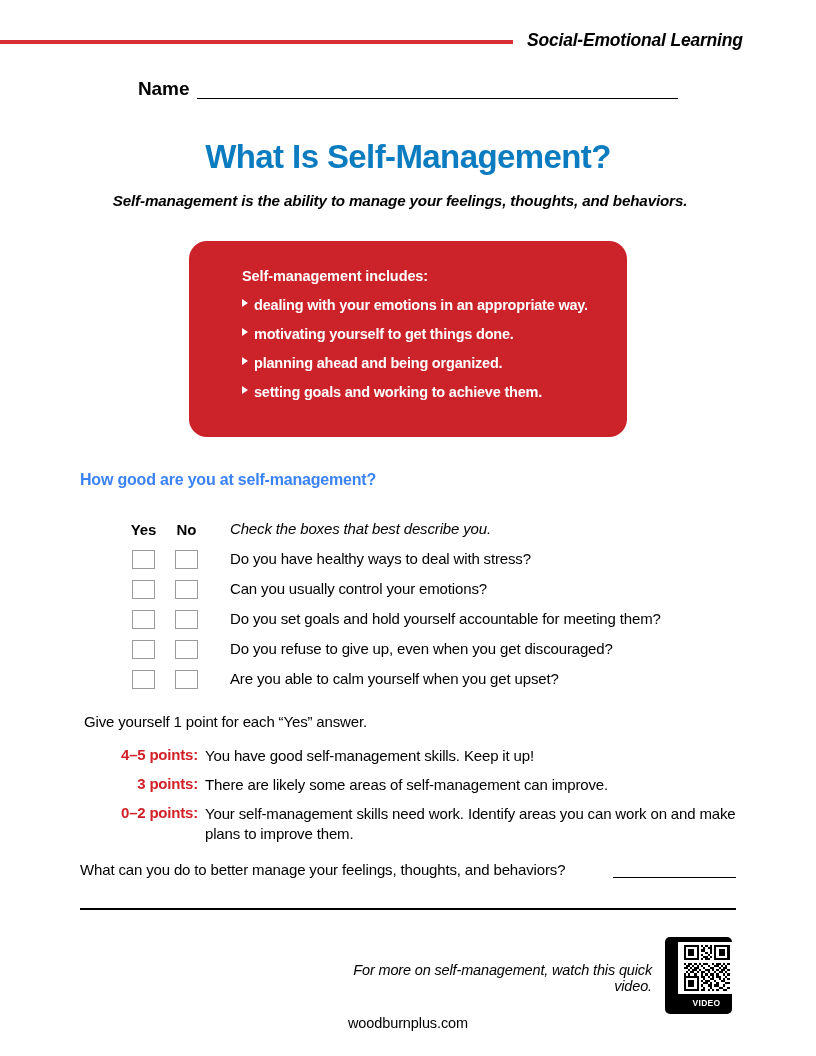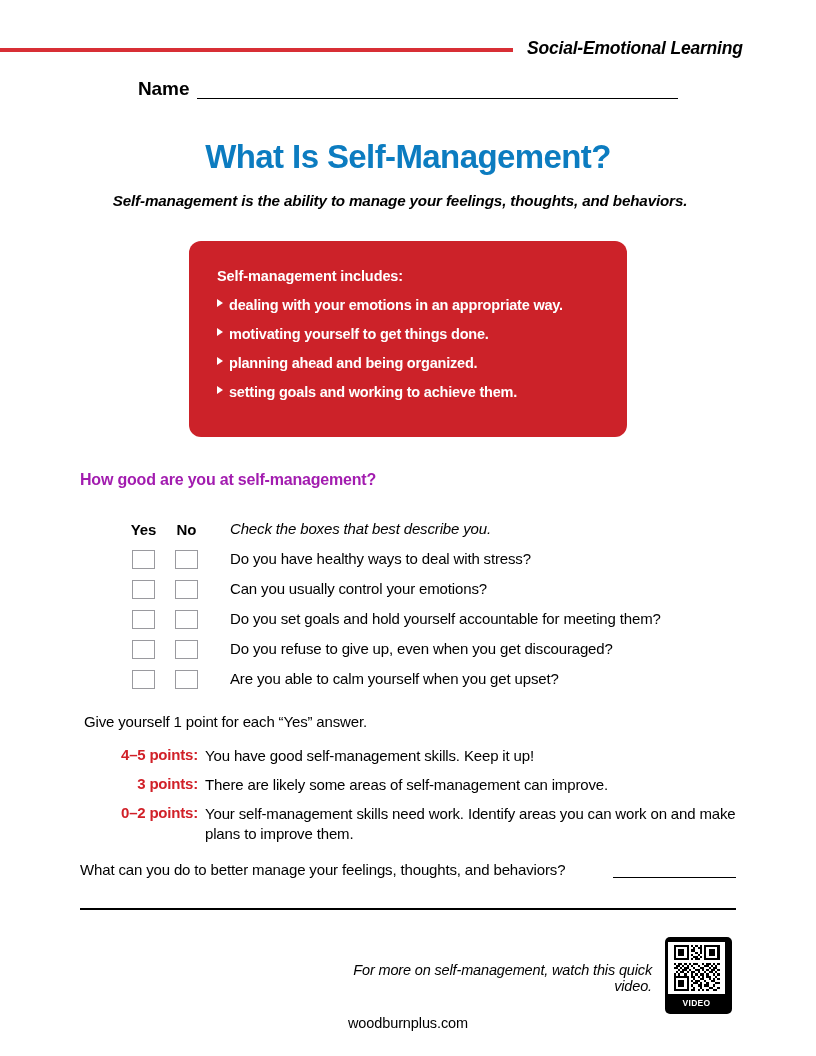--- a/index.html
+++ b/index.html
@@ -13,21 +13,21 @@
   body {
     font-family: "Liberation Sans", sans-serif;
     color: #000000;
     position: relative;
     overflow: hidden;
   }
 
   
   #header-band {
     position: absolute;
-    left: 0; top: 8px;
+    left: 0; top: 0;
     width: 648px; height: 62px;
   }
   #header-rule {
     position: absolute;
     left: 0; top: 40px;
     width: 513px; height: 4px;
     background: #D82F35;
   }
   #series-title {
     position: absolute;
@@ -82,23 +82,23 @@
     font-weight: bold;
     letter-spacing: -0.15px;
   }
 
   
   #callout-box {
     position: absolute;
     left: 189px; top: 241px;
     width: 438px; height: 196px;
     background: #CC2229;
-    border-radius: 12px;
+    border-radius: 18px;
     color: #ffffff;
-    padding: 27px 0 0 28px;
+    padding: 27px 0 0 53px;
   }
   #callout-heading {
     font-size: 14.5px;
     font-weight: bold;
     letter-spacing: -0.1px;
     margin-bottom: 13px;
   }
   .callout-item {
     display: flex;
     align-items: baseline;
@@ -115,21 +115,21 @@
     margin-right: 6px;
     position: relative;
     top: -3px;
     flex: none;
   }
 
   
   #quiz-heading {
     position: absolute;
     left: 80px; top: 471px;
-    color: #a21caf;
+    color: #3b82f6;
     font-size: 16px;
     font-weight: bold;
     letter-spacing: -0.2px;
   }
 
   #quiz-table {
     position: absolute;
     left: 80px; top: 514px;
     width: 660px;
   }
@@ -248,21 +248,21 @@
     letter-spacing: -0.1px;
   }
 
   
   #qr-badge {
     position: absolute;
     left: 665px; top: 937px;
     width: 67px; height: 77px;
     background: #000000;
     border-radius: 5px;
-    padding: 5px 5px 0 3px;
+    padding: 5px 5px 0 13px;
   }
   #qr-code {
     width: 57px; height: 52px;
     background: #ffffff;
     padding: 3px;
   }
   #qr-code svg { display: block; width: 100%; height: 100%; }
   #qr-label {
     width: 57px;
     text-align: center;

